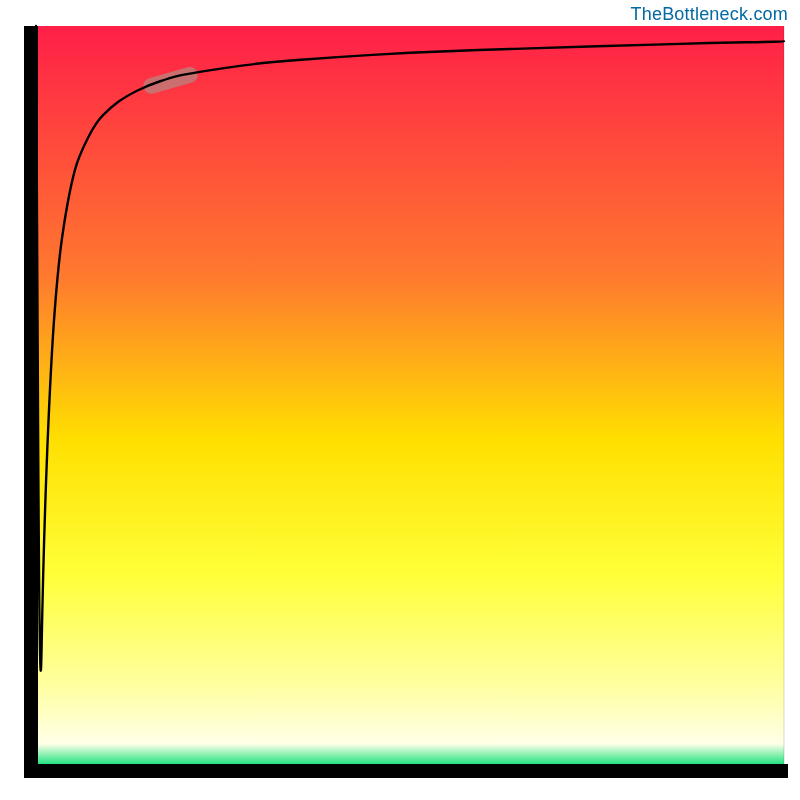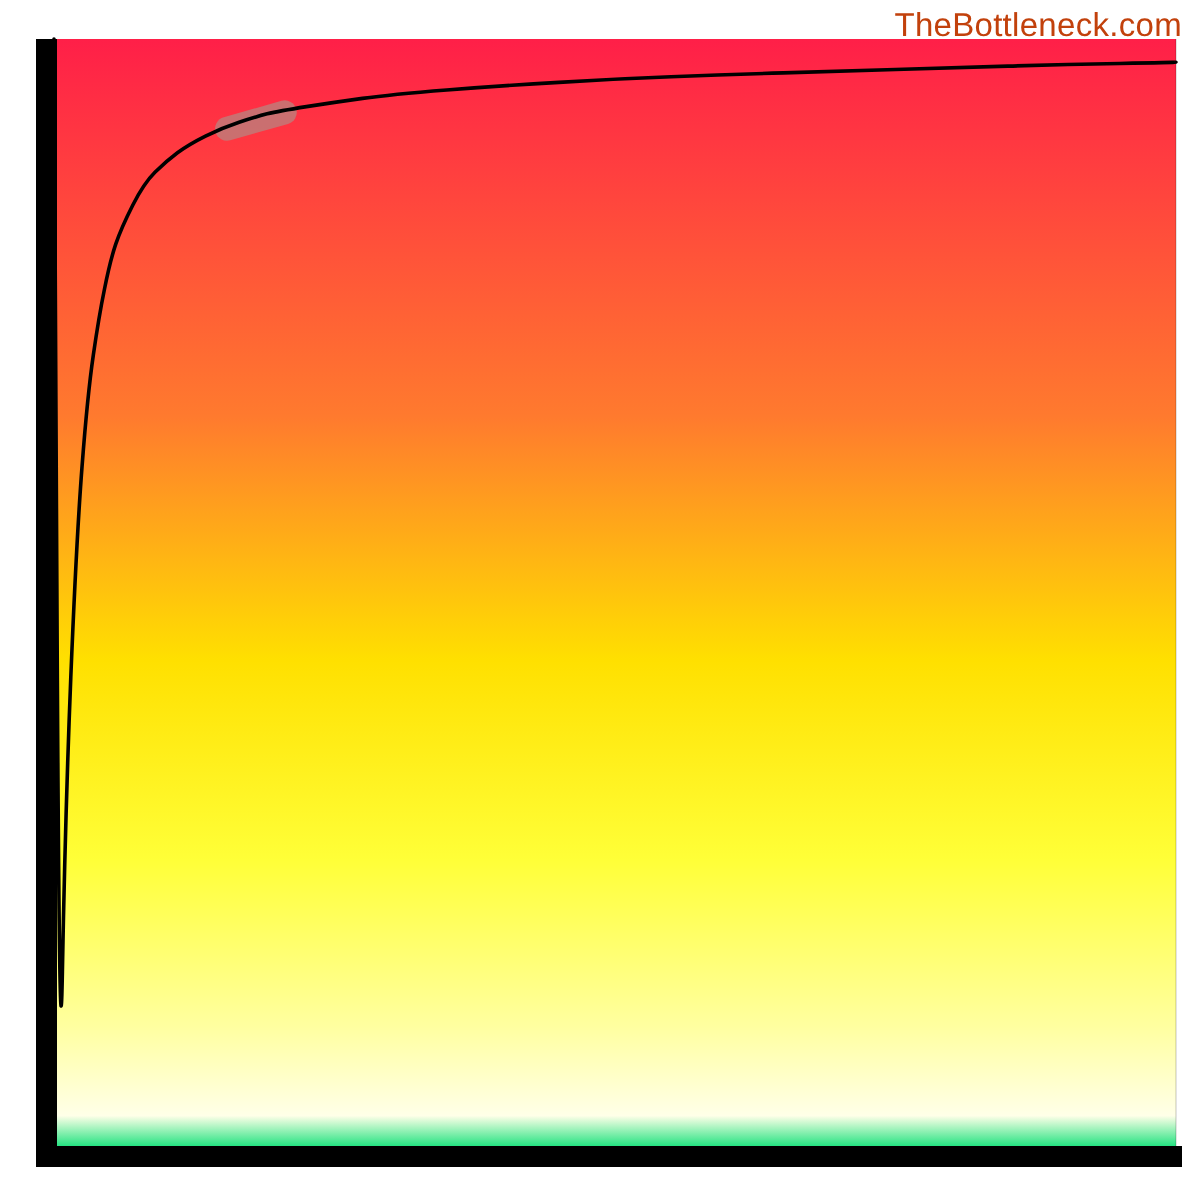--- a/index.html
+++ b/index.html
@@ -13,23 +13,23 @@
   }
   .stage {
     position: relative;
     width: 800px;
     height: 800px;
   }
   .watermark {
     position: absolute;
     top: 4px;
     right: 12px;
-    font-size: 22px;
+    font-size: 18px;
     font-weight: 500;
-    color: #c2410c;
+    color: #0369a1;
     letter-spacing: 0.2px;
     z-index: 5;
   }
   svg.plot {
     position: absolute;
     left: 0;
     top: 0;
     width: 800px;
     height: 800px;
   }

